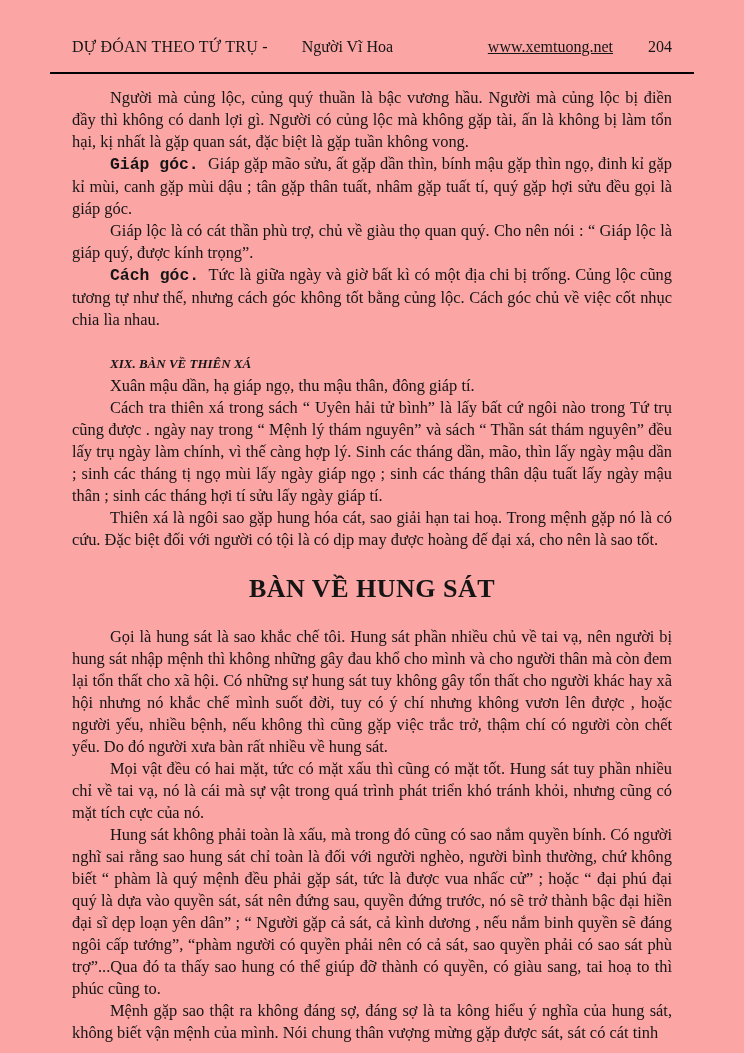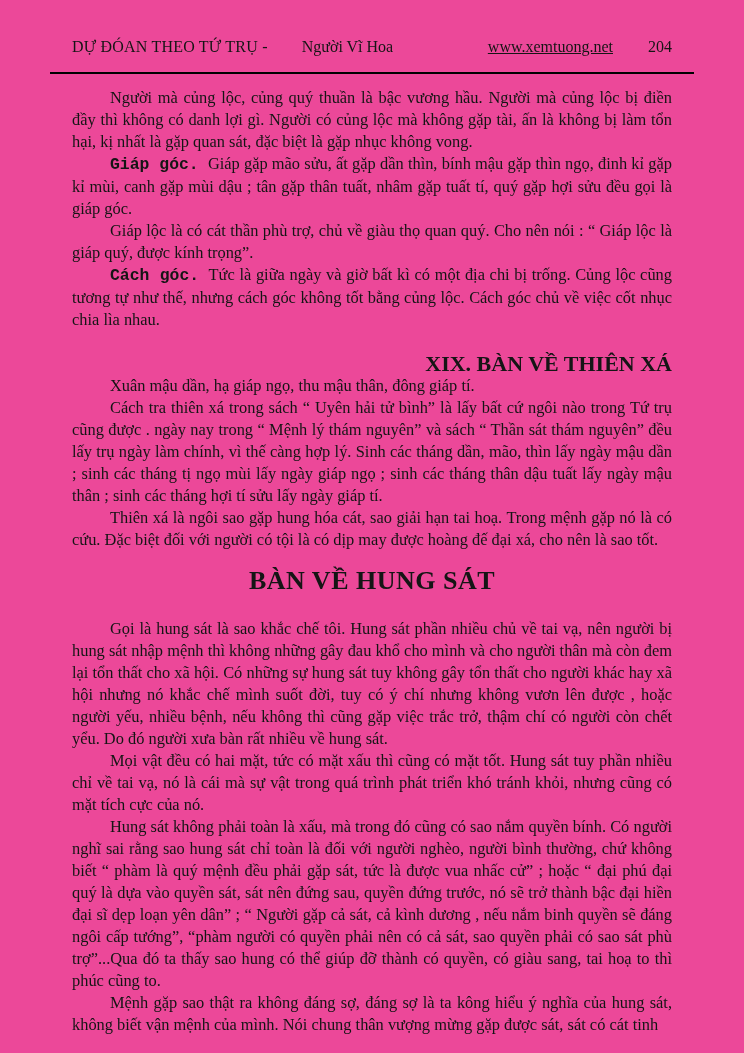--- a/index.html
+++ b/index.html
@@ -12,21 +12,21 @@
     height: 1053px;
     overflow: hidden;
     font-family: "Liberation Serif", "DejaVu Serif", serif;
     color: #151515;
   }
   .page {
     box-sizing: border-box;
     width: 744px;
     height: 1053px;
     padding: 38px 72px 0 72px;
-    background: #ec4899;
+    background: #fca5a5;
   }
   .header {
     display: flex;
     align-items: baseline;
     font-size: 16px;
     white-space: nowrap;
   }
   .h-title { letter-spacing: 0.2px; }
   .h-author { margin-left: 34px; }
   .h-site {
@@ -49,33 +49,34 @@
     margin: 0;
     text-indent: 38px;
   }
   .lead {
     padding-right: 5px;
     font-family: Liberation Mono, monospace;
   }
   .section-heading {
     margin: 22px 0 0 0;
     font-weight: bold;
-    font-size: 22px;
+    font-size: 13px;
     text-indent: 38px;
-    text-align: right;
+    text-align: left;
+    font-style: italic;
   }
   .chapter-label {
     margin: 22px 0 0 0;
     font-weight: bold;
     text-align: center;
     text-indent: 0;
     font-size: 16.4px;
   }
   .chapter-title {
-    margin: 19px 0 26px 0;
+    margin: 27px 0 26px 0;
     font-weight: bold;
     text-align: center;
     text-indent: 0;
     font-size: 26px;
     letter-spacing: 0.5px;
   }
 </style>
 </head>
 <body>
 
@@ -85,21 +86,21 @@
     <span class="h-title">DỰ ĐÓAN THEO TỨ TRỤ -</span>
     <span class="h-author">Người Vĩ Hoa</span>
     <span class="h-site">www.xemtuong.net</span>
     <span class="h-page">204</span>
   </div>
 
   <hr class="header-rule">
 
   <div class="body-text">
 
-    <p class="para">Người mà củng lộc, củng quý thuần là bậc vương hầu. Người mà củng lộc bị điền đầy thì không có danh lợi gì. Người có củng lộc mà không gặp tài, ấn là không bị làm tổn hại, kị nhất là gặp quan sát, đặc biệt là gặp nhục không vong.</p>
+    <p class="para">Người mà củng lộc, củng quý thuần là bậc vương hầu. Người mà củng lộc bị điền đầy thì không có danh lợi gì. Người có củng lộc mà không gặp tài, ấn là không bị làm tổn hại, kị nhất là gặp quan sát, đặc biệt là gặp tuần không vong.</p>
 
     <p class="para"><b class="lead">Giáp góc.</b><span> Giáp gặp mão sửu, ất gặp dần thìn, bính mậu gặp thìn ngọ, đinh kỉ gặp kỉ mùi, canh gặp mùi dậu ; tân gặp thân tuất, nhâm gặp tuất tí, quý gặp hợi sửu đều gọi là giáp góc.</span></p>
 
     <p class="para">Giáp lộc là có cát thần phù trợ, chủ về giàu thọ quan quý. Cho nên nói : “ Giáp lộc là giáp quý, được kính trọng”.</p>
 
     <p class="para"><b class="lead">Cách góc.</b><span> Tức là giữa ngày và giờ bất kì có một địa chi bị trống. Củng lộc cũng tương tự như thế, nhưng cách góc không tốt bằng củng lộc. Cách góc chủ về việc cốt nhục chia lìa nhau.</span></p>
 
     <p class="section-heading">XIX. BÀN VỀ THIÊN XÁ</p>
 
     <p class="para">Xuân mậu dần, hạ giáp ngọ, thu mậu thân, đông giáp tí.</p>

